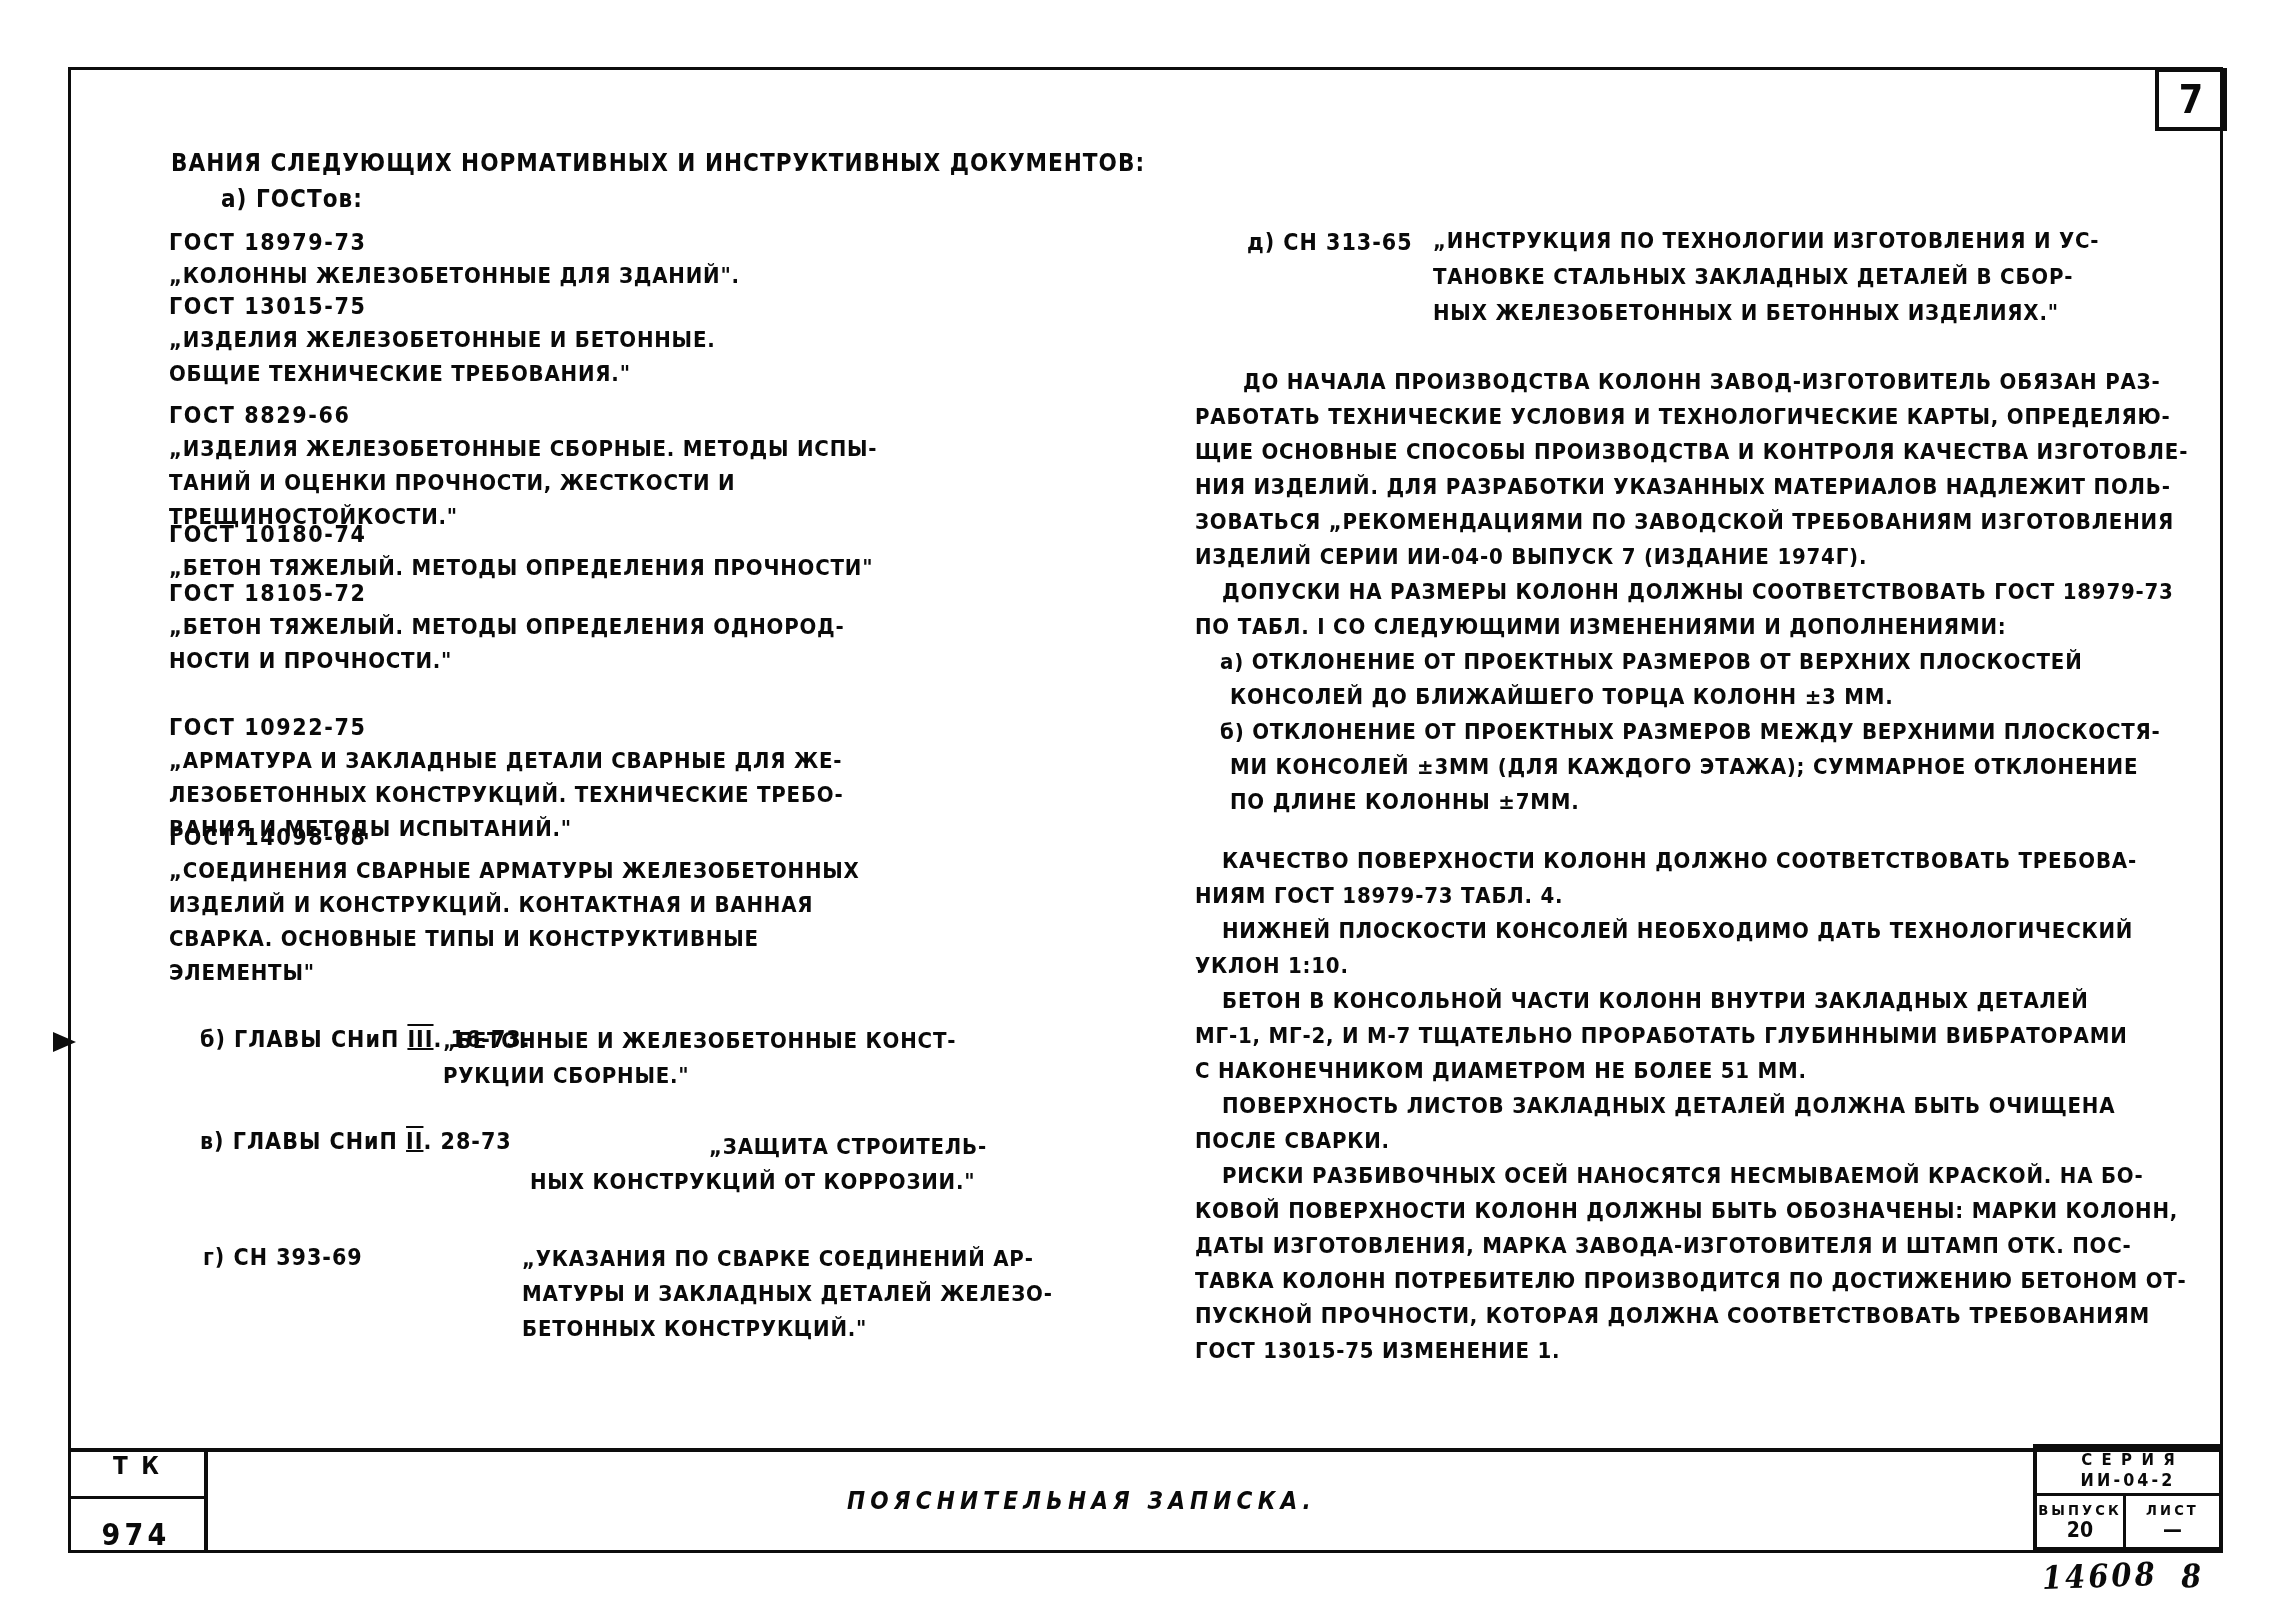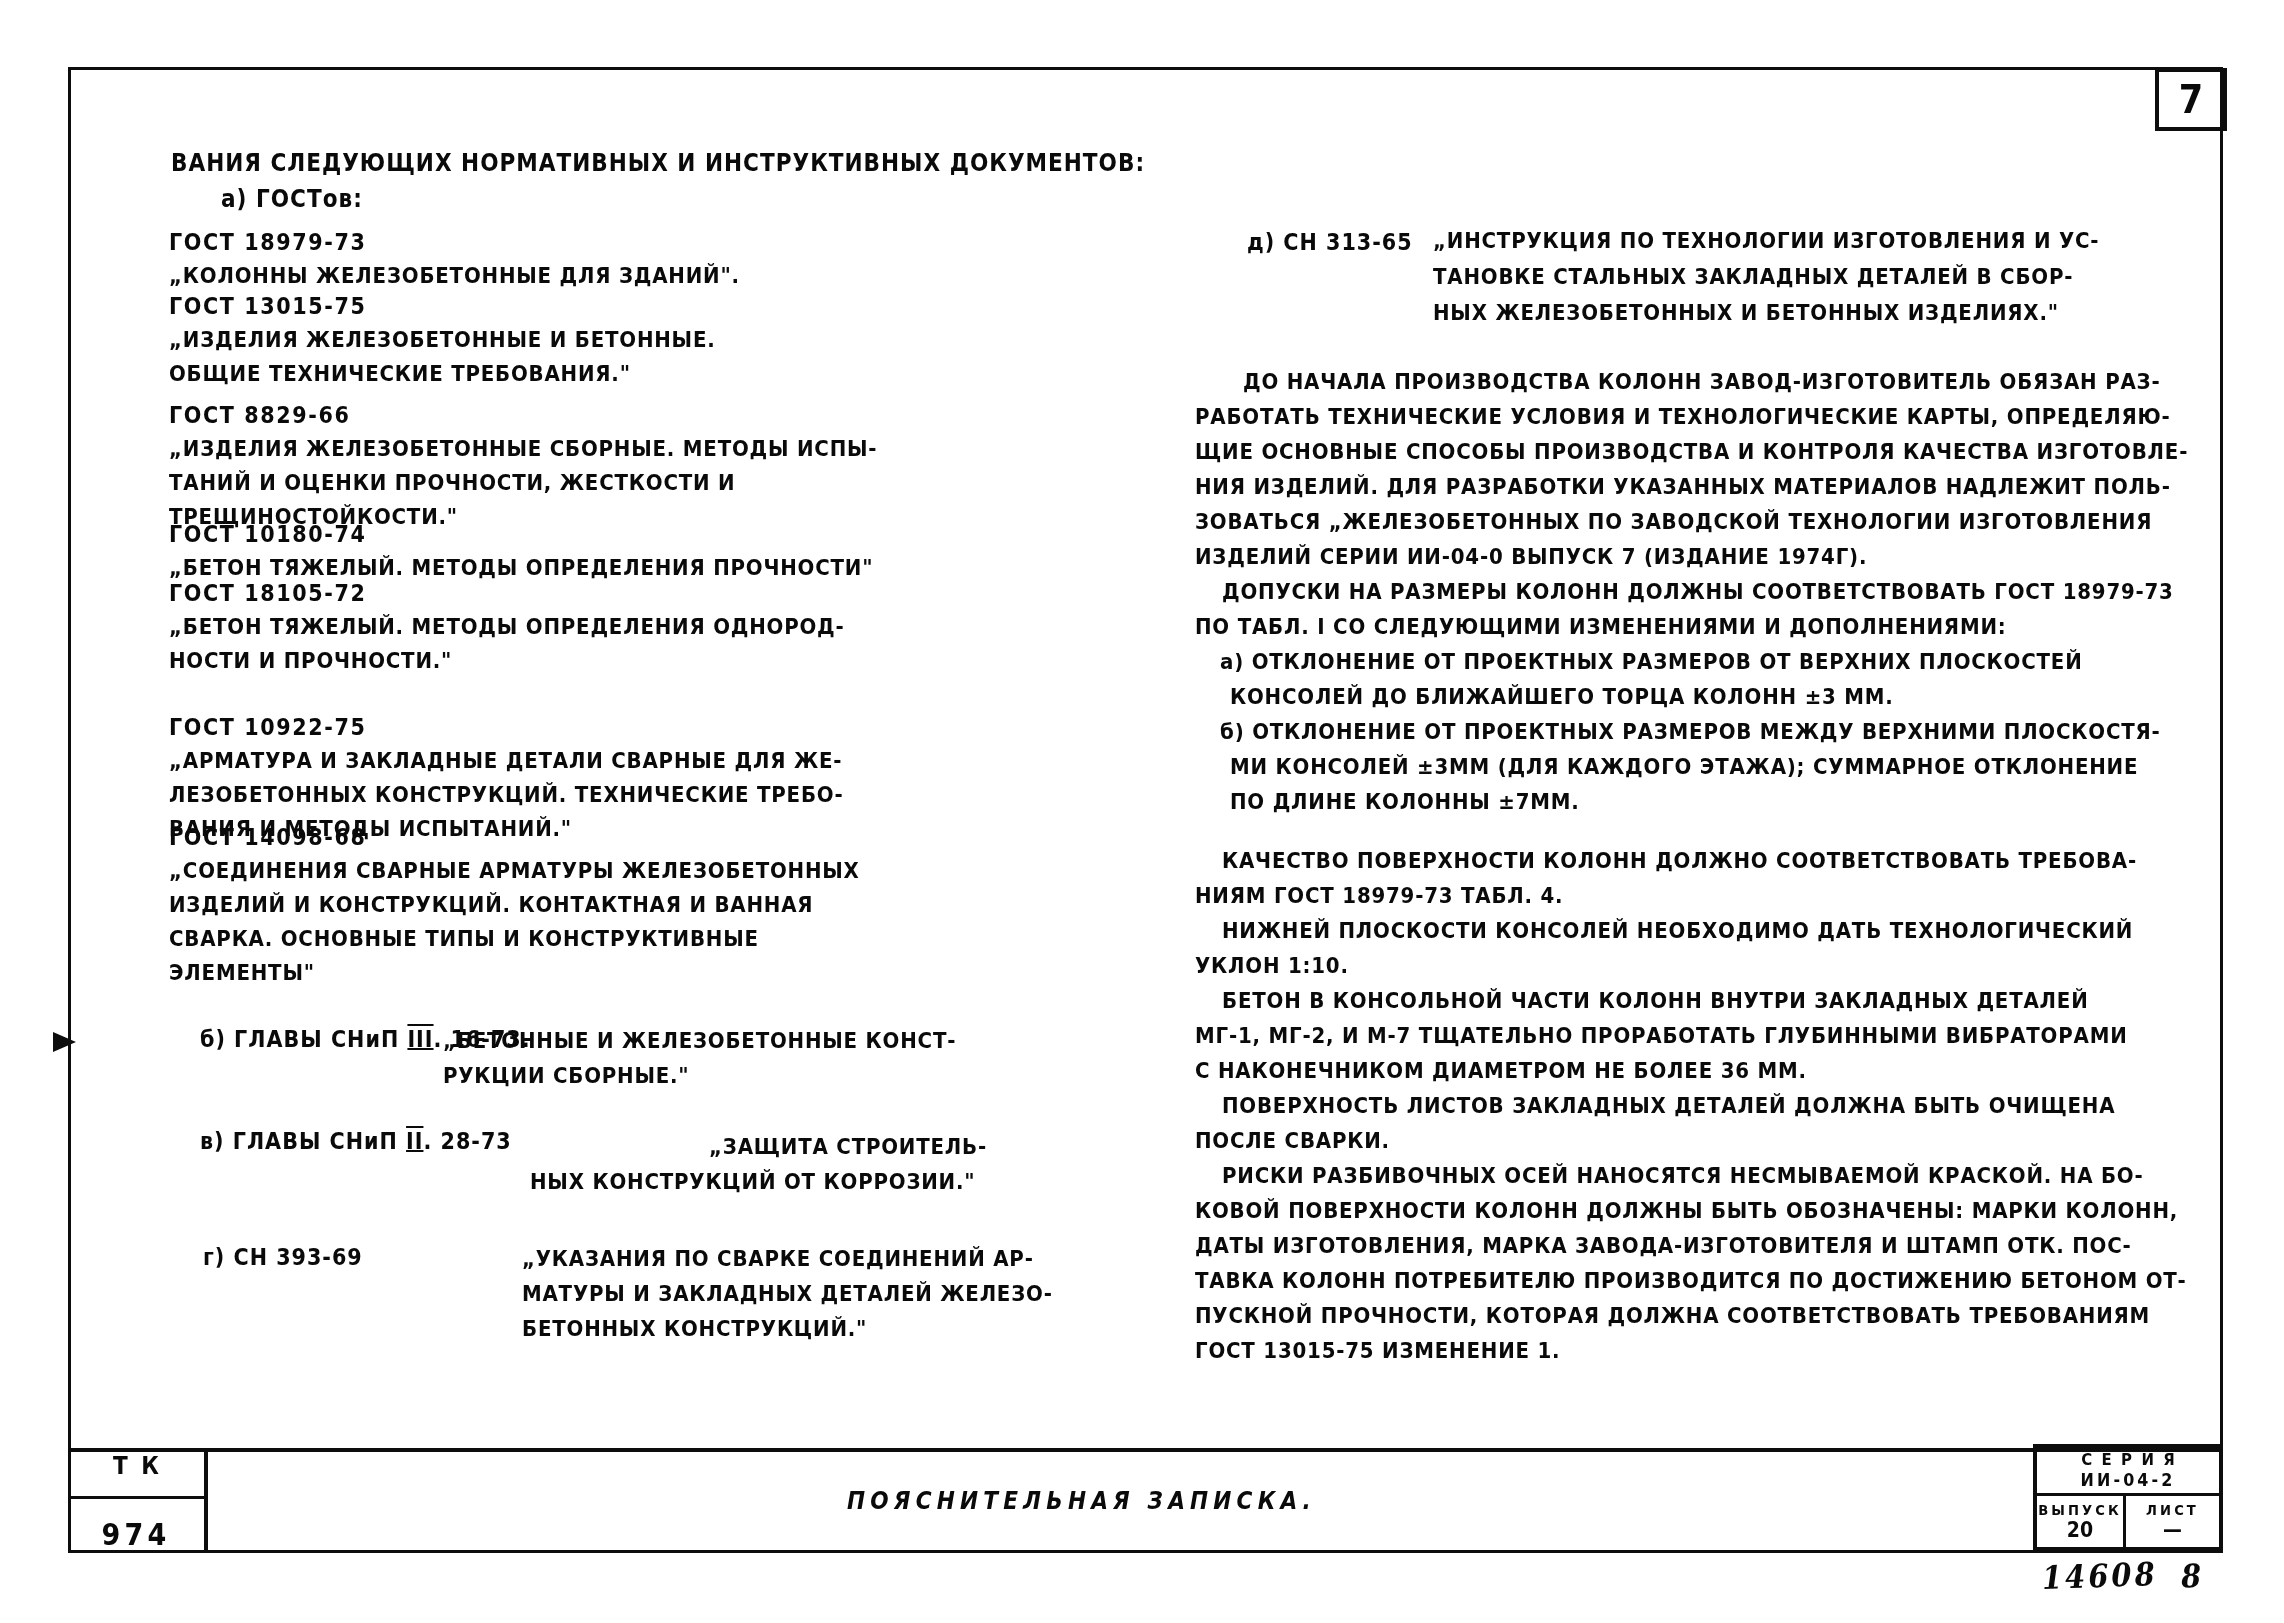--- a/index.html
+++ b/index.html
@@ -162,21 +162,21 @@
     <div class="ln">ТАНОВКЕ СТАЛЬНЫХ ЗАКЛАДНЫХ ДЕТАЛЕЙ В СБОР-</div>
     <div class="ln">НЫХ ЖЕЛЕЗОБЕТОННЫХ И БЕТОННЫХ ИЗДЕЛИЯХ."</div>
   </div>
 
   <div class="para-col">
     <div>
       <div class="ln first-lg">ДО НАЧАЛА ПРОИЗВОДСТВА КОЛОНН ЗАВОД-ИЗГОТОВИТЕЛЬ ОБЯЗАН РАЗ-</div>
       <div class="ln">РАБОТАТЬ ТЕХНИЧЕСКИЕ УСЛОВИЯ И ТЕХНОЛОГИЧЕСКИЕ КАРТЫ, ОПРЕДЕЛЯЮ-</div>
       <div class="ln">ЩИЕ ОСНОВНЫЕ СПОСОБЫ ПРОИЗВОДСТВА И КОНТРОЛЯ КАЧЕСТВА ИЗГОТОВЛЕ-</div>
       <div class="ln">НИЯ ИЗДЕЛИЙ. ДЛЯ РАЗРАБОТКИ УКАЗАННЫХ МАТЕРИАЛОВ НАДЛЕЖИТ ПОЛЬ-</div>
-      <div class="ln">ЗОВАТЬСЯ „ЖЕЛЕЗОБЕТОННЫХ ПО ЗАВОДСКОЙ ТЕХНОЛОГИИ ИЗГОТОВЛЕНИЯ</div>
+      <div class="ln">ЗОВАТЬСЯ „РЕКОМЕНДАЦИЯМИ ПО ЗАВОДСКОЙ ТРЕБОВАНИЯМ ИЗГОТОВЛЕНИЯ</div>
       <div class="ln">ИЗДЕЛИЙ СЕРИИ ИИ-04-0 ВЫПУСК 7 (ИЗДАНИЕ 1974Г).</div>
     </div>
     <div>
       <div class="ln first">ДОПУСКИ НА РАЗМЕРЫ КОЛОНН ДОЛЖНЫ СООТВЕТСТВОВАТЬ ГОСТ 18979-73</div>
       <div class="ln">ПО ТАБЛ. I СО СЛЕДУЮЩИМИ ИЗМЕНЕНИЯМИ И ДОПОЛНЕНИЯМИ:</div>
     </div>
     <div>
       <div class="ln li-first">а) ОТКЛОНЕНИЕ ОТ ПРОЕКТНЫХ РАЗМЕРОВ ОТ ВЕРХНИХ ПЛОСКОСТЕЙ</div>
       <div class="ln li-cont">КОНСОЛЕЙ ДО БЛИЖАЙШЕГО ТОРЦА КОЛОНН ±3 ММ.</div>
     </div>
@@ -189,21 +189,21 @@
       <div class="ln first">КАЧЕСТВО ПОВЕРХНОСТИ КОЛОНН ДОЛЖНО СООТВЕТСТВОВАТЬ ТРЕБОВА-</div>
       <div class="ln">НИЯМ ГОСТ 18979-73 ТАБЛ. 4.</div>
     </div>
     <div>
       <div class="ln first">НИЖНЕЙ ПЛОСКОСТИ КОНСОЛЕЙ НЕОБХОДИМО ДАТЬ ТЕХНОЛОГИЧЕСКИЙ</div>
       <div class="ln">УКЛОН 1:10.</div>
     </div>
     <div>
       <div class="ln first">БЕТОН В КОНСОЛЬНОЙ ЧАСТИ КОЛОНН ВНУТРИ ЗАКЛАДНЫХ ДЕТАЛЕЙ</div>
       <div class="ln">МГ-1, МГ-2, И М-7 ТЩАТЕЛЬНО ПРОРАБОТАТЬ ГЛУБИННЫМИ ВИБРАТОРАМИ</div>
-      <div class="ln">С НАКОНЕЧНИКОМ ДИАМЕТРОМ НЕ БОЛЕЕ 36 ММ.</div>
+      <div class="ln">С НАКОНЕЧНИКОМ ДИАМЕТРОМ НЕ БОЛЕЕ 51 ММ.</div>
     </div>
     <div>
       <div class="ln first">ПОВЕРХНОСТЬ ЛИСТОВ ЗАКЛАДНЫХ ДЕТАЛЕЙ ДОЛЖНА БЫТЬ ОЧИЩЕНА</div>
       <div class="ln">ПОСЛЕ СВАРКИ.</div>
     </div>
     <div>
       <div class="ln first">РИСКИ РАЗБИВОЧНЫХ ОСЕЙ НАНОСЯТСЯ НЕСМЫВАЕМОЙ КРАСКОЙ. НА БО-</div>
       <div class="ln">КОВОЙ ПОВЕРХНОСТИ КОЛОНН ДОЛЖНЫ БЫТЬ ОБОЗНАЧЕНЫ: МАРКИ КОЛОНН,</div>
       <div class="ln">ДАТЫ ИЗГОТОВЛЕНИЯ, МАРКА ЗАВОДА-ИЗГОТОВИТЕЛЯ И ШТАМП ОТК. ПОС-</div>
       <div class="ln">ТАВКА КОЛОНН ПОТРЕБИТЕЛЮ ПРОИЗВОДИТСЯ ПО ДОСТИЖЕНИЮ БЕТОНОМ ОТ-</div>

